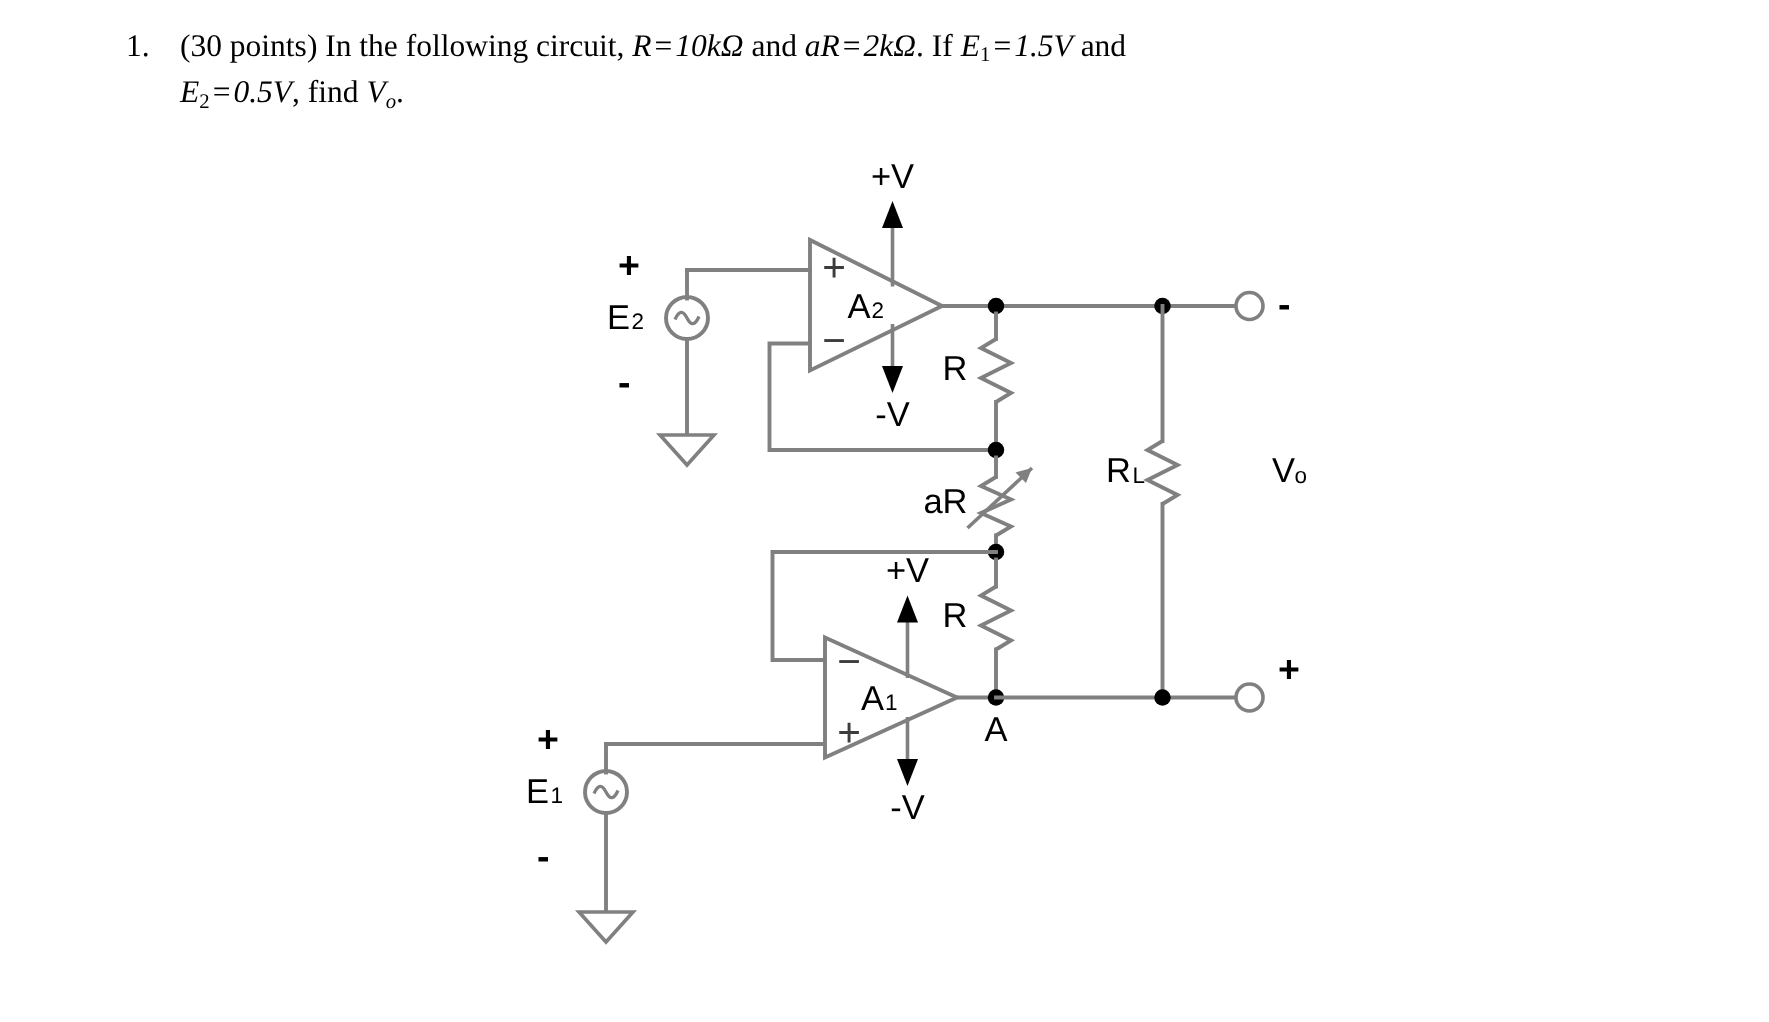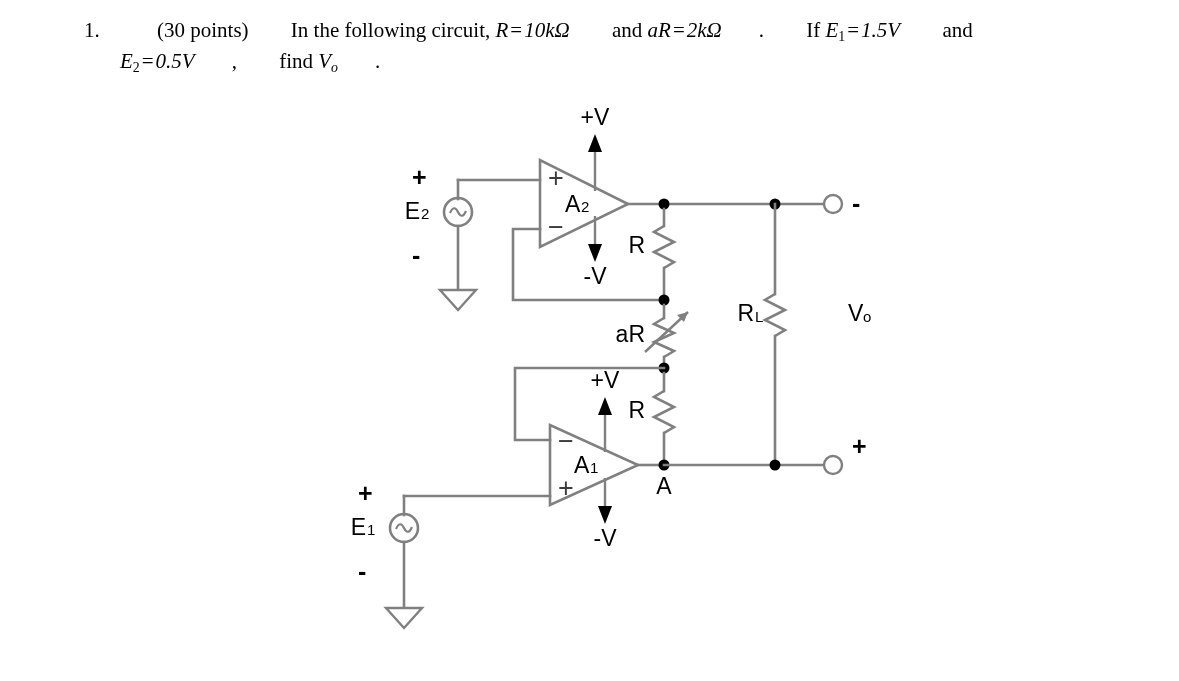--- a/index.html
+++ b/index.html
@@ -32,21 +32,21 @@
     left: 0;
     top: 0;
     width: 34px;
     text-align: left;
   }
   #problem-statement .qbody {
     margin-left: 36px;
     display: block;
   }
   .mi { font-style: italic; }
-  .mn { font-style: normal; margin-left: 37px; }
+  .mn { font-style: normal; }
   .eq { font-style: normal; padding: 0 2px; }
   sub.sb {
     font-size: 0.66em;
     vertical-align: -0.28em;
     font-style: italic;
   }
   sub.sbn {
     font-size: 0.66em;
     vertical-align: -0.28em;
     font-style: normal;

